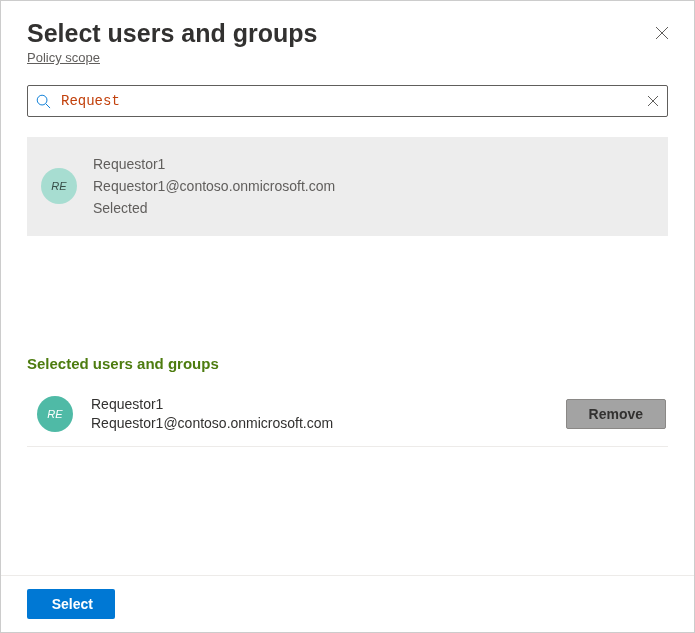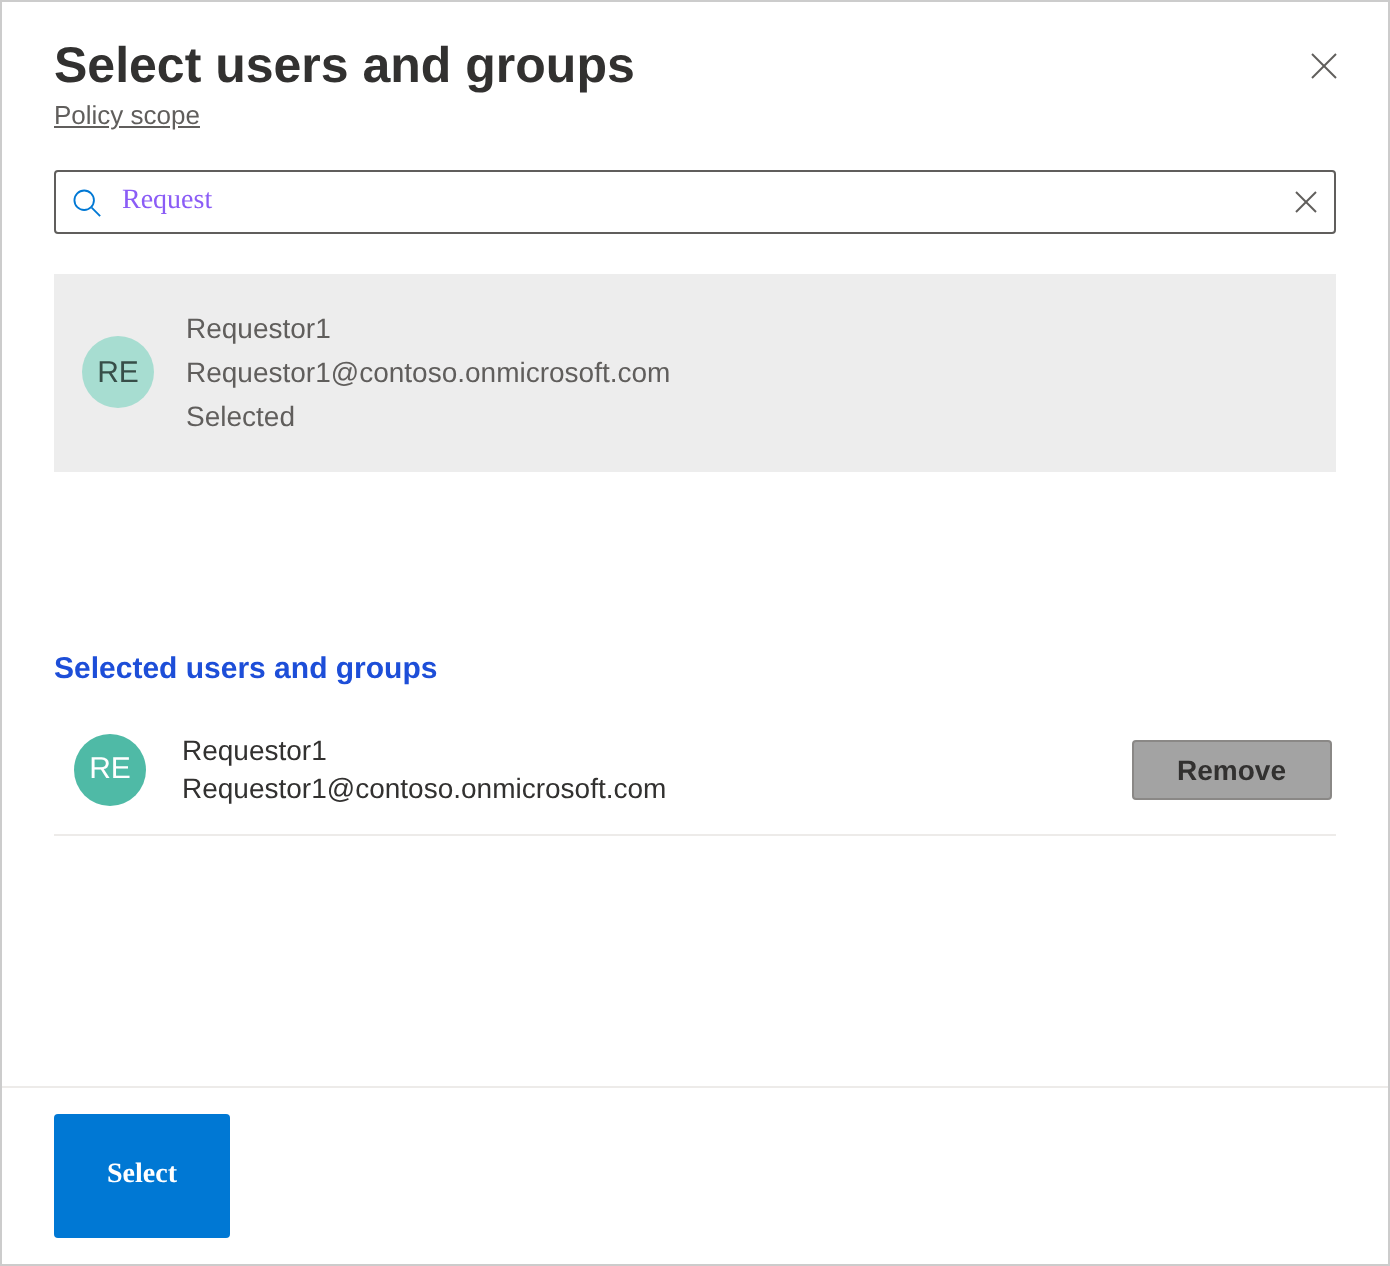--- a/index.html
+++ b/index.html
@@ -58,22 +58,22 @@
     height: 32px;
     padding: 0 8px;
     gap: 8px;
   }
   .search-wrap svg.search-glyph { flex: 0 0 auto; color: #0078d4; }
   .search-wrap input {
     flex: 1;
     border: none;
     outline: none;
     font-size: 14px;
-    font-family: Liberation Serif, serif;
-    color: #8b5cf6;
+    font-family: Liberation Mono, monospace;
+    color: #c2410c;
     background: transparent;
   }
   .clear-btn {
     background: none; border: none;
     padding: 0; cursor: pointer;
     display: flex; align-items: center;
     color: #605e5c;
   }
   .result-area { margin-top: 20px; }
   .result-row {
@@ -85,34 +85,35 @@
     cursor: pointer;
   }
   .avatar {
     width: 36px; height: 36px;
     border-radius: 50%;
     background: #4fbaa6;
     color: #fff;
     display: flex;
     align-items: center;
     justify-content: center;
-    font-size: 15px;
+    font-size: 11px;
     font-weight: 400;
     flex: 0 0 auto;
+    font-style: italic;
   }
   .avatar.dim { background: #a7ddd1; color: #374e48; }
   .result-text { display: flex; flex-direction: column; gap: 4px; }
   .result-text div { font-size: 14px; color: #605e5c; line-height: 1.3; }
 
   .section-heading {
     font-size: 15px;
     font-weight: 600;
-    margin-top: 90px;
+    margin-top: 119px;
     margin-bottom: 18px;
-    color: #1d4ed8;
+    color: #4d7c0f;
   }
   .selected-row {
     display: flex;
     align-items: center;
     gap: 18px;
     padding: 6px 2px 14px 10px;
     border-bottom: 1px solid #edebe9;
   }
   .selected-text { flex: 1; display: flex; flex-direction: column; gap: 3px; }
   .selected-text .name { font-size: 14px; font-weight: 400; color: #323130; }
@@ -131,25 +132,26 @@
   .footer {
     border-top: 1px solid #edebe9;
     padding: 13px 26px;
   }
   .primary-btn {
     background: #0078d4;
     border: none;
     color: #fff;
     font-size: 14px;
     font-weight: 600;
-    font-family: Liberation Serif, serif;
-    padding: 23px 22px;
+    font-family: Liberation Sans, sans-serif;
+    padding: 7px 22px;
     border-radius: 2px;
     cursor: pointer;
     min-width: 88px;
+    text-align: right;
   }
 </style>
 </head>
 <body>
 
 <div class="panel">
 
   <div class="header">
     <h1 class="title">Select users and groups</h1>
     <div class="subtitle">Policy scope</div>

